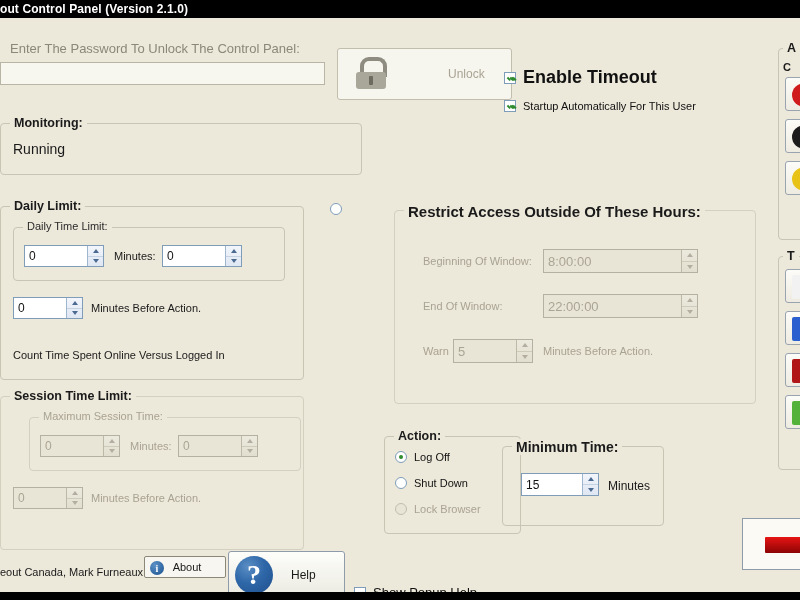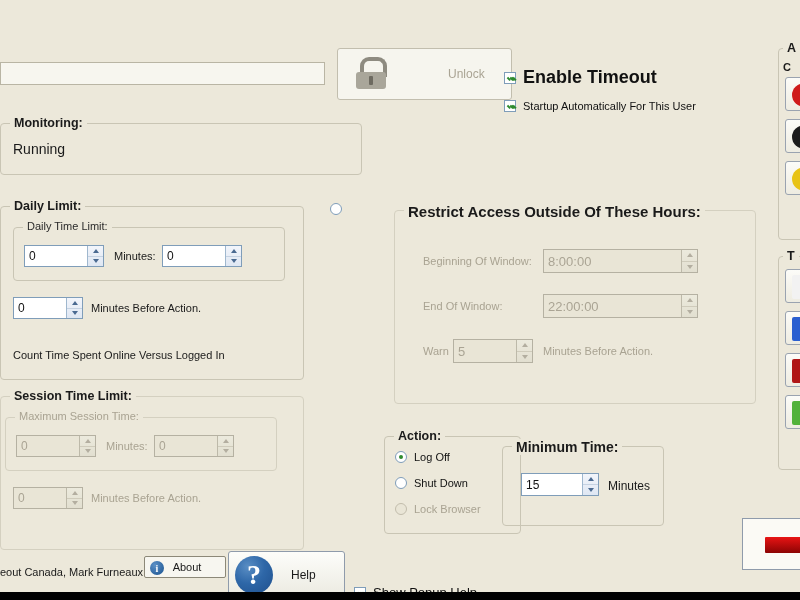--- a/index.html
+++ b/index.html
@@ -172,23 +172,27 @@
     position:absolute;
     background:linear-gradient(#e81414,#8c0404);
     border-radius:1px;
   }
 </style>
 </head>
 <body>
 
 <div class="app">
 
+  <div class="titlebar">
+    <span class="ttext">out Control Panel  (Version 2.1.0)</span>
+  </div>
 
   <div class="client">
 
+    <div class="lbl" style="left:128px;top:23px;font-size:13px;color:#8c8878;">Enter The Password To Unlock The Control Panel:</div>
 
     <div class="tbox" style="left:118px;top:44px;width:325px;height:23px;"></div>
 
     <div class="unlockbtn" style="left:455px;top:30px;width:175px;height:52px;">
       <div class="lockicon">
         <div class="shack"></div>
           <div class="body"></div>
       </div>
       <div class="lbl" style="left:110px;top:18px;color:#aaa494;font-size:12px;">Unlock</div>
     </div>
@@ -241,21 +245,21 @@
           </span>
       </div>
       <div class="lbl" style="left:90px;top:95px;">Minutes Before Action.</div>
 
       <div class="lbl" style="left:12px;top:142px;">Count Time Spent Online Versus Logged In</div>
     </div>
 
     <div class="group dim" style="left:118px;top:378px;width:302px;height:152px;">
       <span class="glabel" style="color:#1a1a1a;">Session Time Limit:</span>
 
-      <div class="group sub dim" style="left:4px;top:20px;width:270px;height:52px;">
+      <div class="group sub dim" style="left:28px;top:20px;width:270px;height:52px;">
         <span class="glabel">Maximum Session Time:</span>
 
         <div class="field dis" style="left:10px;top:17px;width:80px;height:22px;">
           <span class="val">0</span>
           <span class="spin dis">
               <i></i>
               <i></i>
             </span>
         </div>
 

